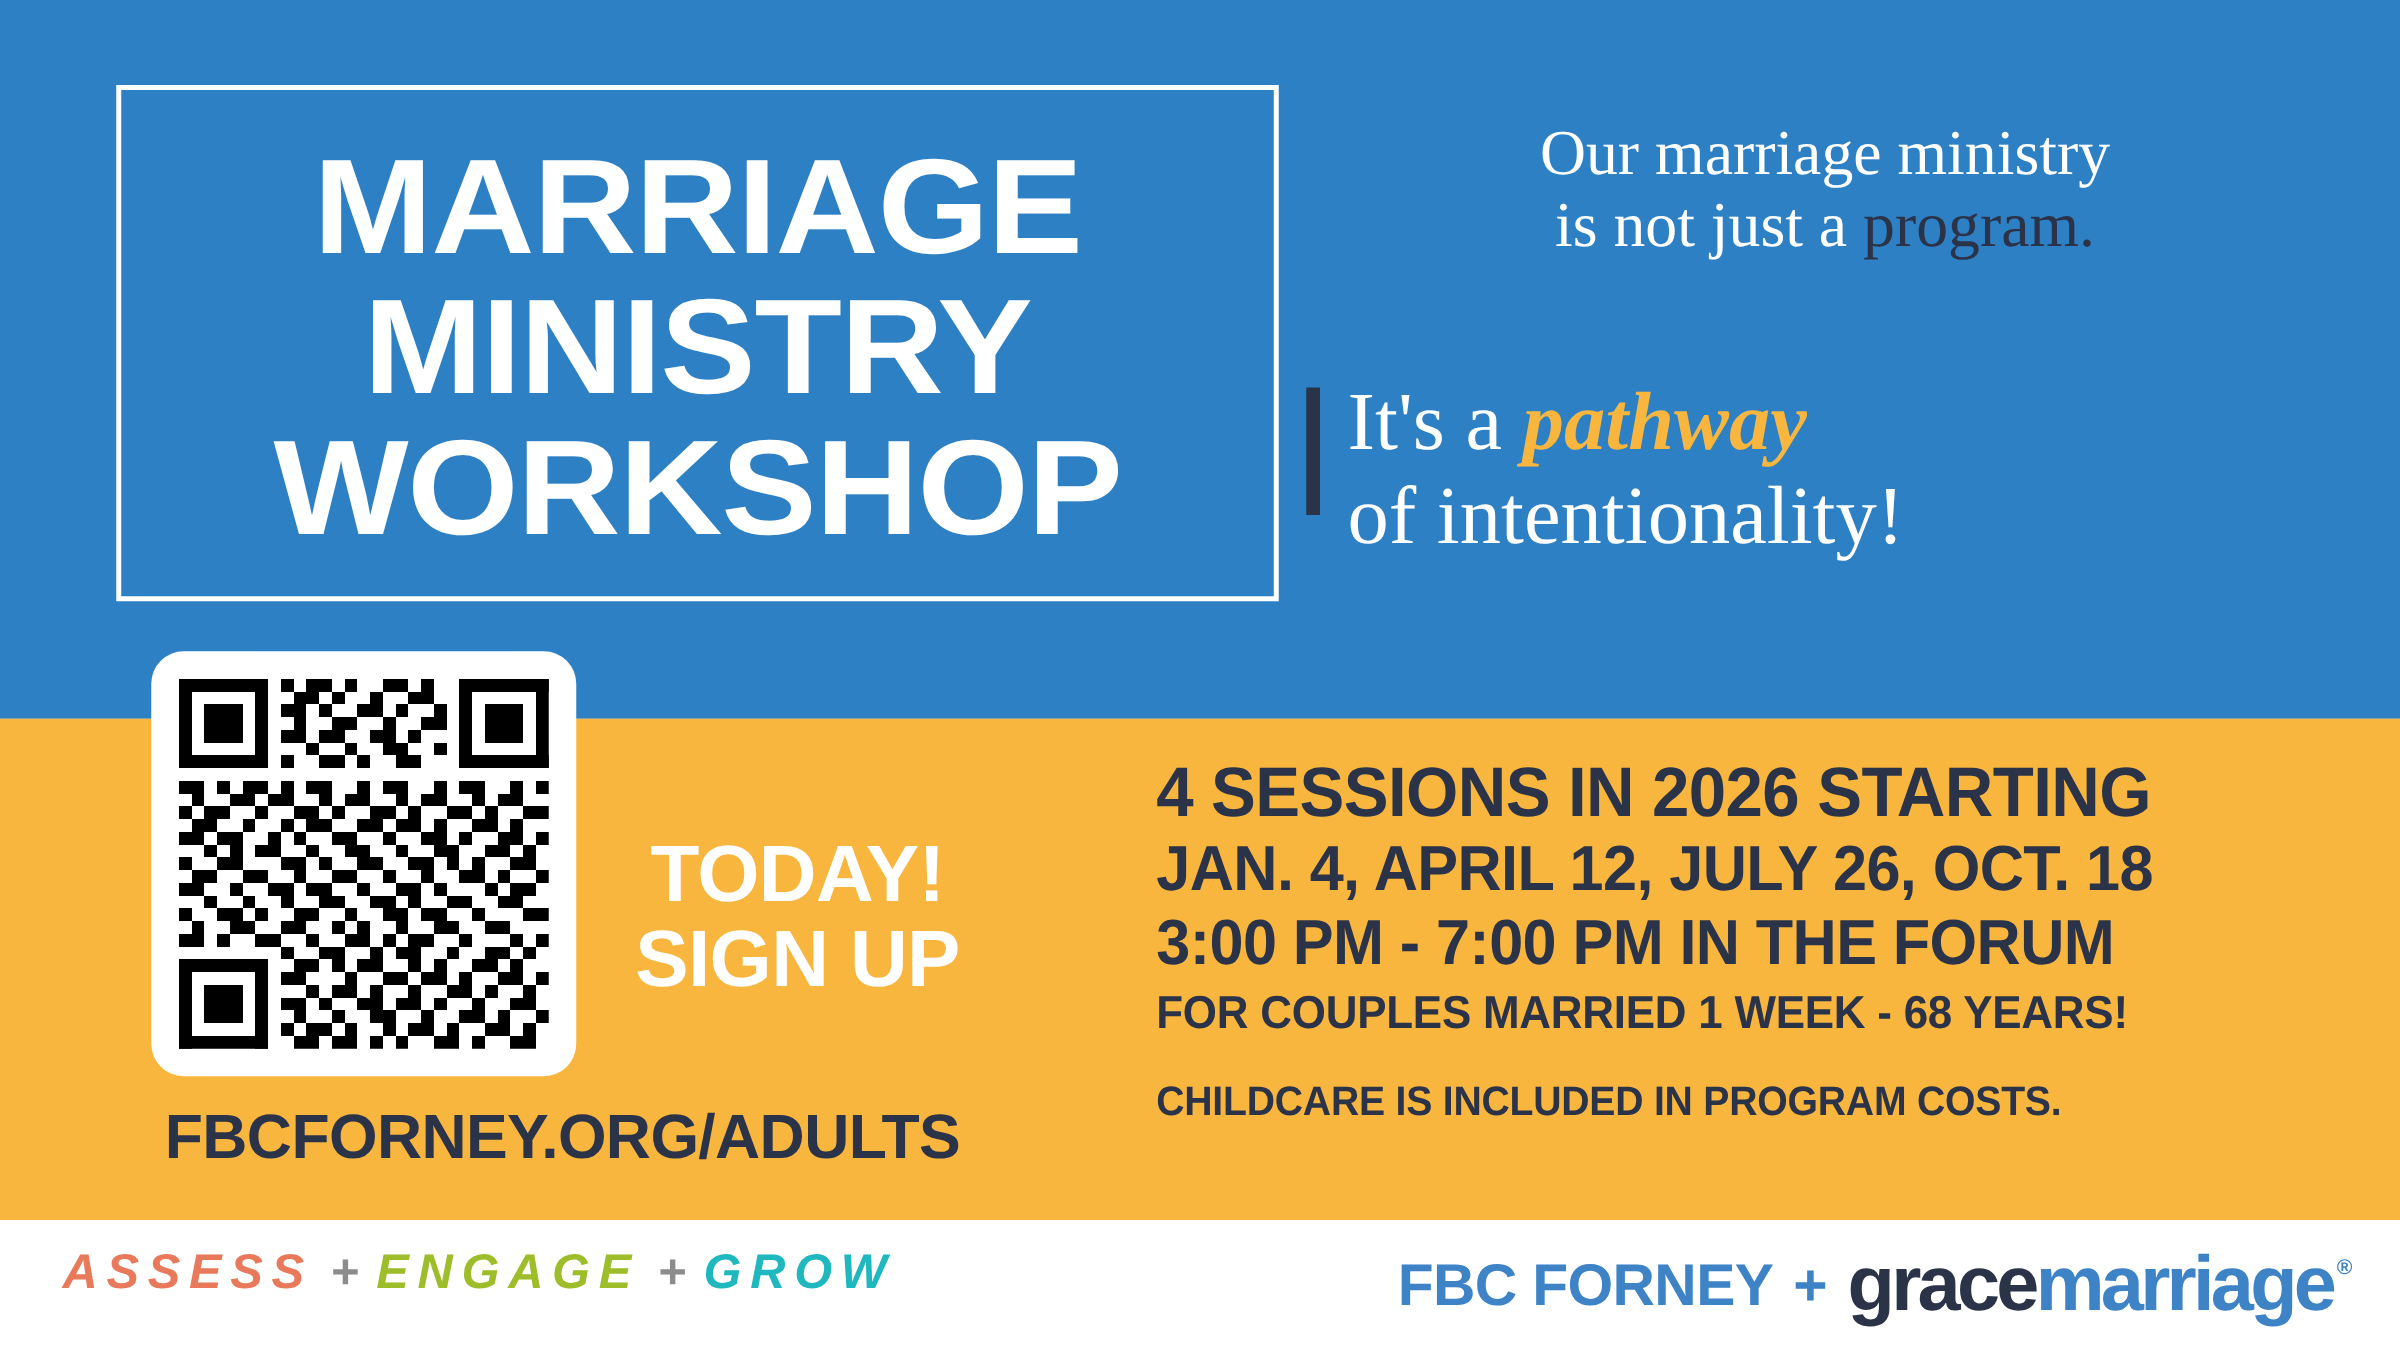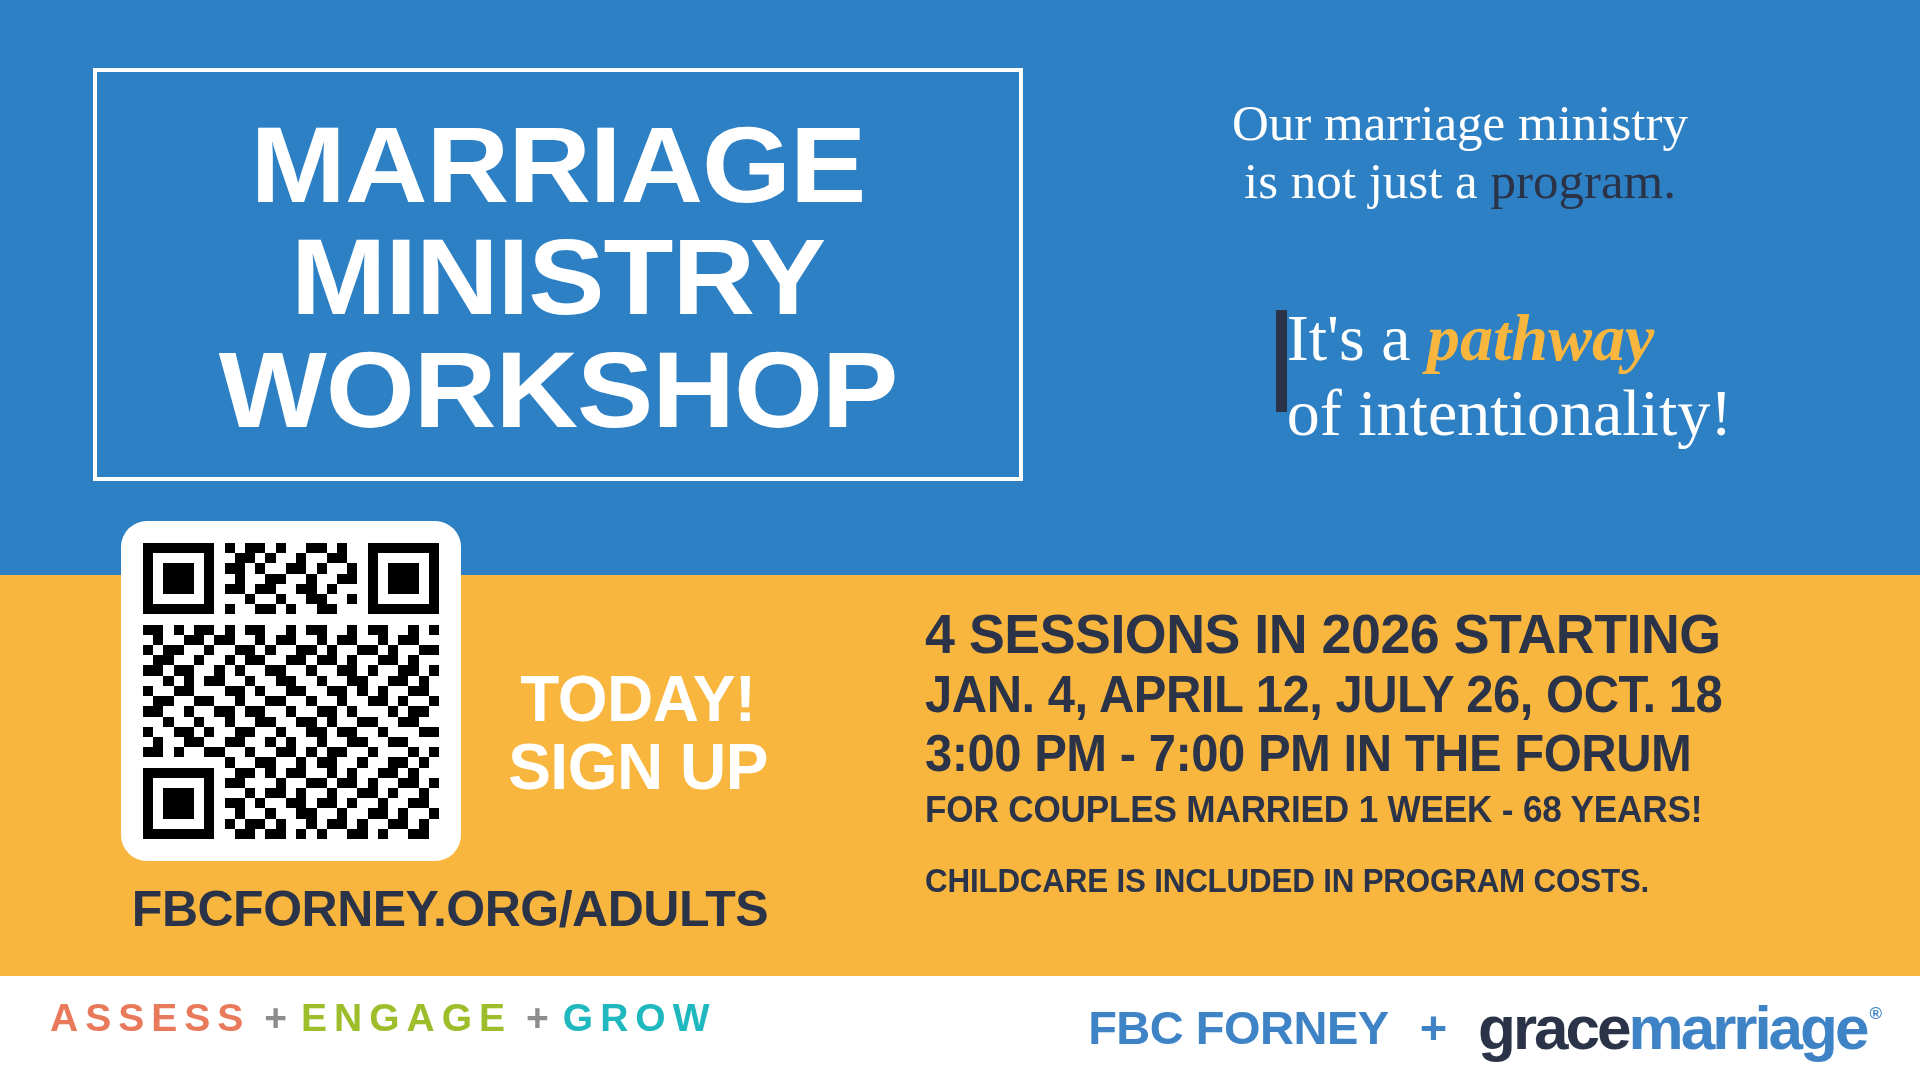--- a/index.html
+++ b/index.html
@@ -52,22 +52,23 @@
     position:absolute; left:1045px; top:95px; width:830px;
     text-align:center;
     font-family:"Liberation Serif", serif;
     font-size:51px;
     line-height:1.13;
     color:#ffffff;
   }
   .headline .dark { color:#2B3348; }
 
   .subhead-wrap {
-    position:absolute; left:1089px; top:300px; width:830px;
-    display:flex; align-items:flex-start; justify-content:center;
+    position:absolute; left:1045px; top:300px; width:830px;
+    display:flex; align-items:flex-start; 
+    gap:22px;
   }
   .accent-bar {
     width:11px; height:102px; background:#2B3348; margin-top:10px;
     flex:none;
   }
   .subhead {
     font-family:"Liberation Serif", serif;
     font-size:66px;
     line-height:1.14;
     color:#ffffff;
@@ -134,26 +135,27 @@
     transform:scaleX(0.95); transform-origin:left center;
     letter-spacing:-0.2px; white-space:nowrap; margin-top:28px;
   }
 
   
   .tagline {
     position:absolute; left:50px; top:996px;
     font-weight:bold; font-size:39px; letter-spacing:7px;
     display:flex; align-items:flex-end; gap:0;
     white-space:nowrap;
+    font-style:italic;
   }
   .tagline .plus { color:#8C8C8C; padding:0 14px; letter-spacing:0; }
 
   .brandline {
     position:absolute; right:38px; top:992px;
-    display:flex; align-items:center; gap:15px;
+    display:flex; align-items:center; gap:0;
     white-space:nowrap;
   }
   .fbc {
     color:#3D83C6; font-weight:bold; font-size:47px; letter-spacing:-0.5px;
   }
   .brandplus {
     color:#3D83C6; font-weight:bold; font-size:47px; padding:0 16px;
   }
   .gm-logo {
     position:relative; display:flex; align-items:baseline;

